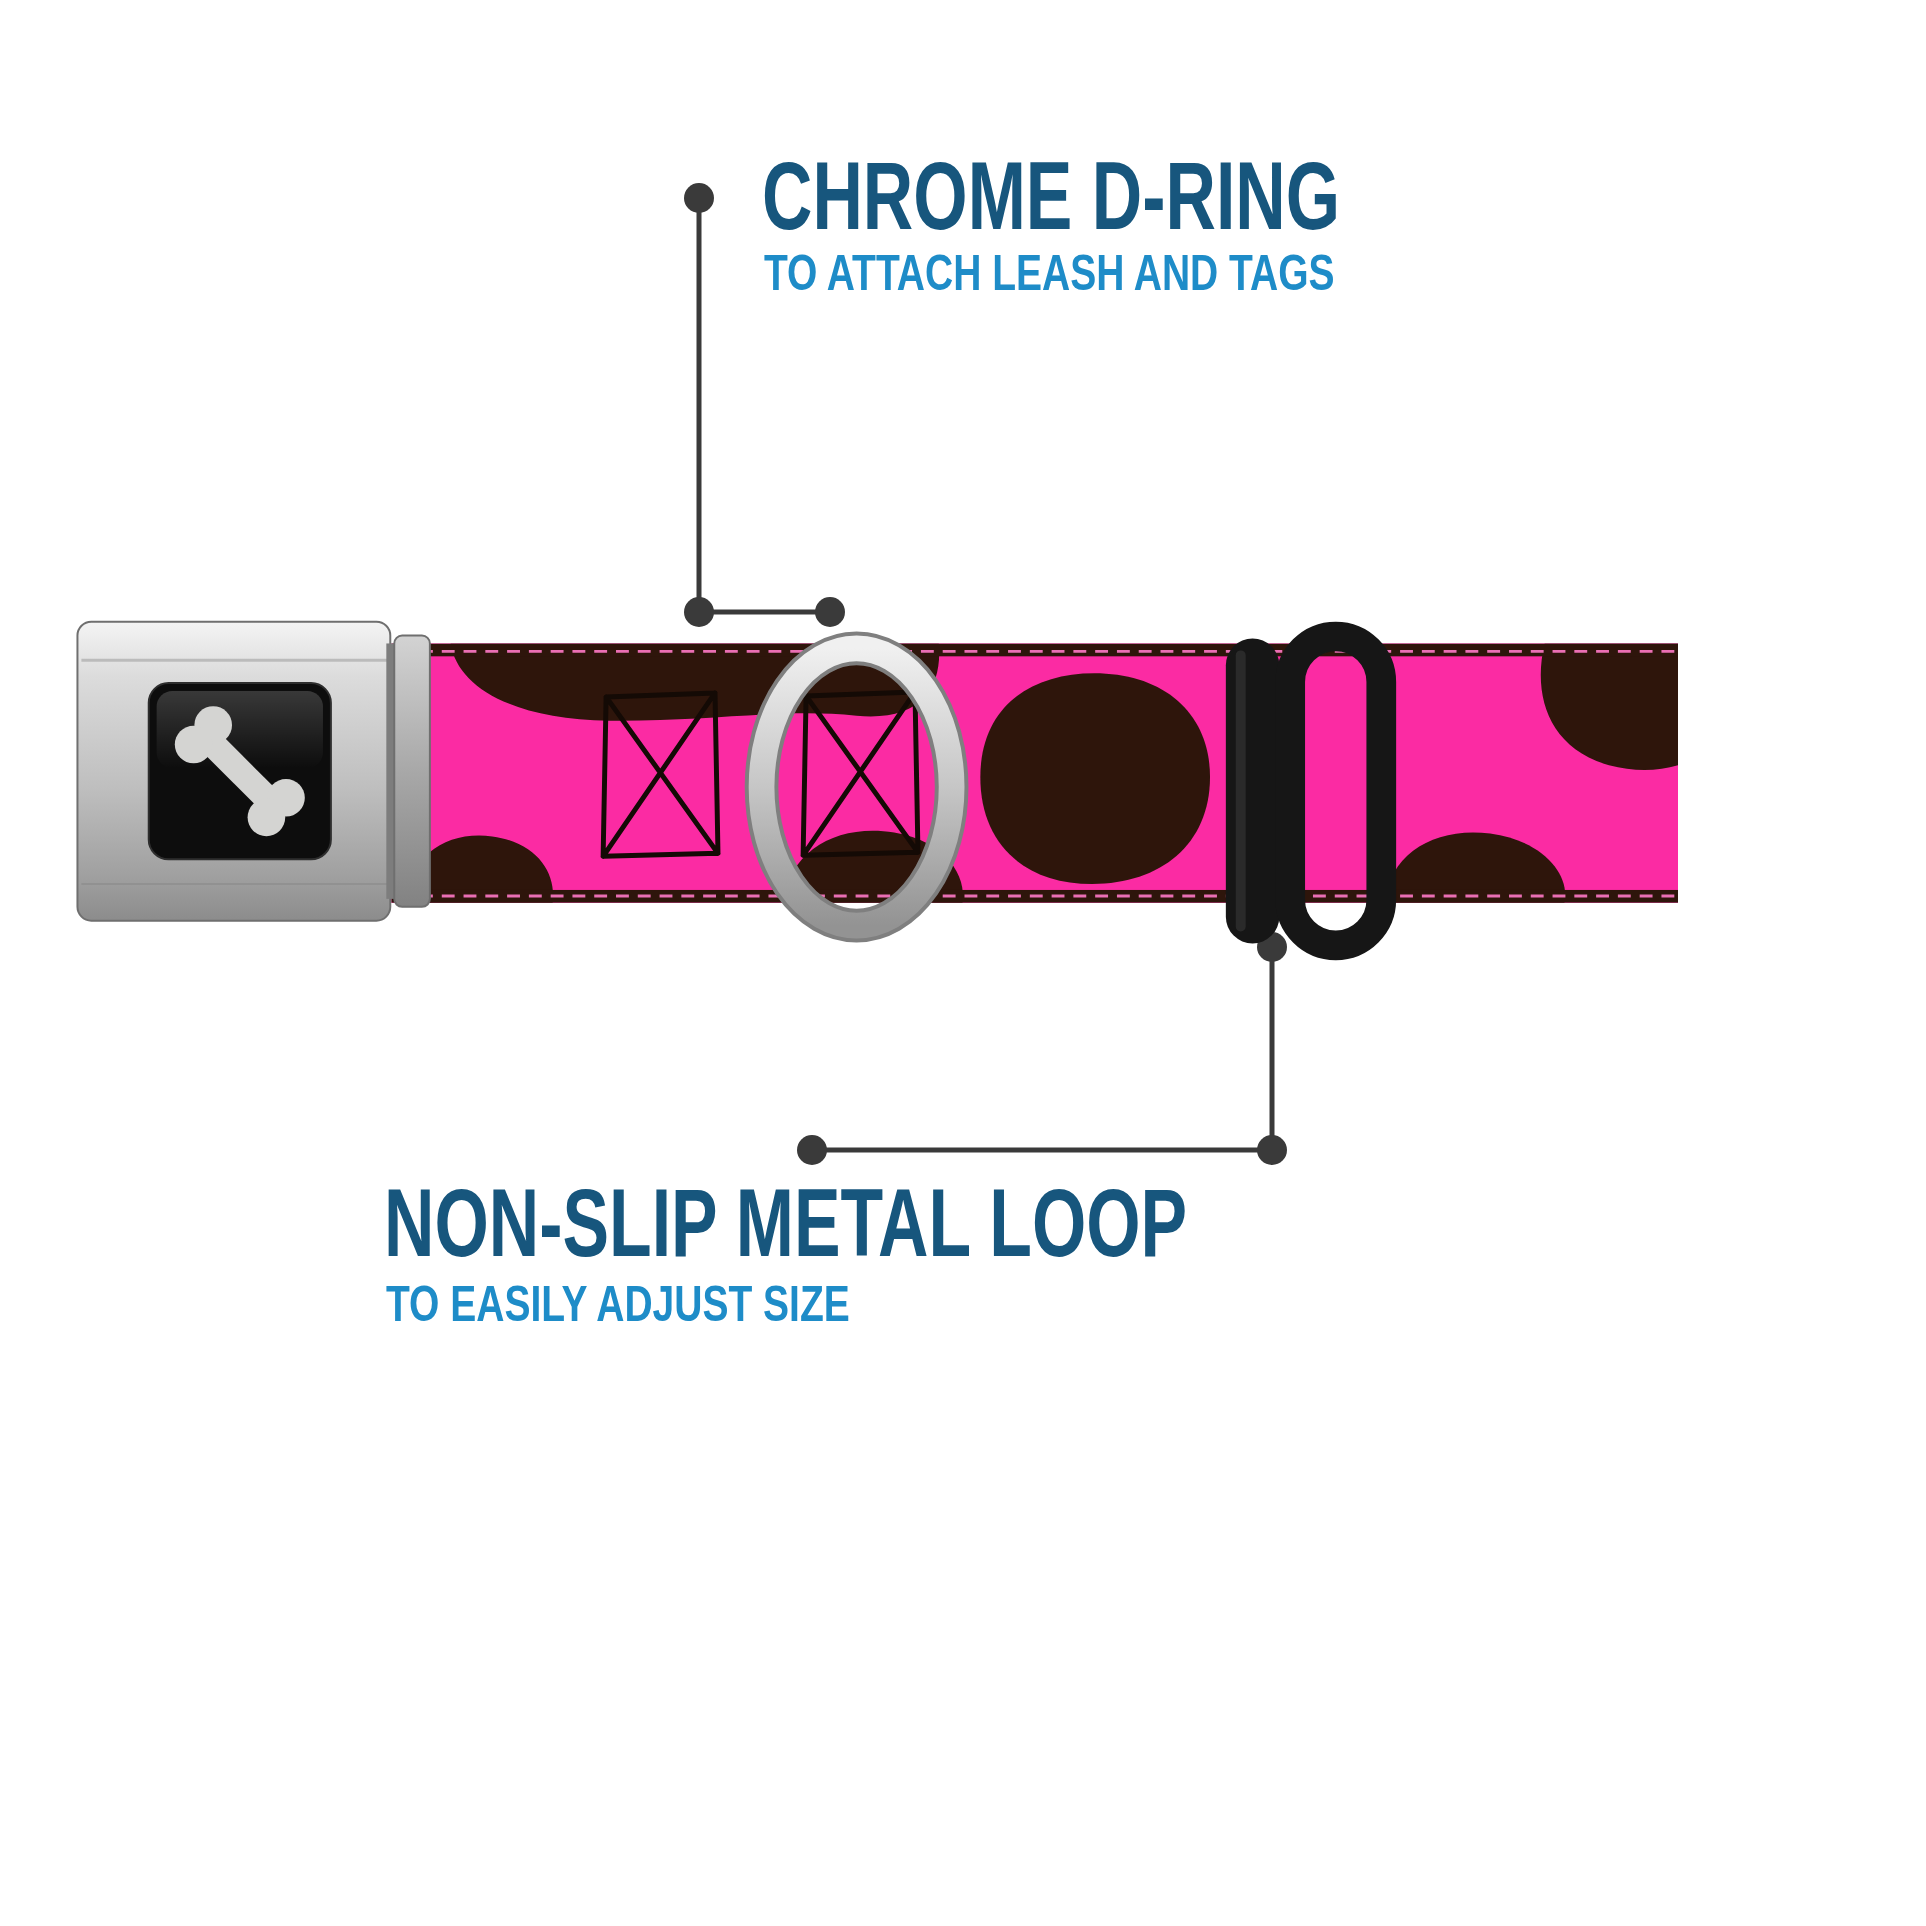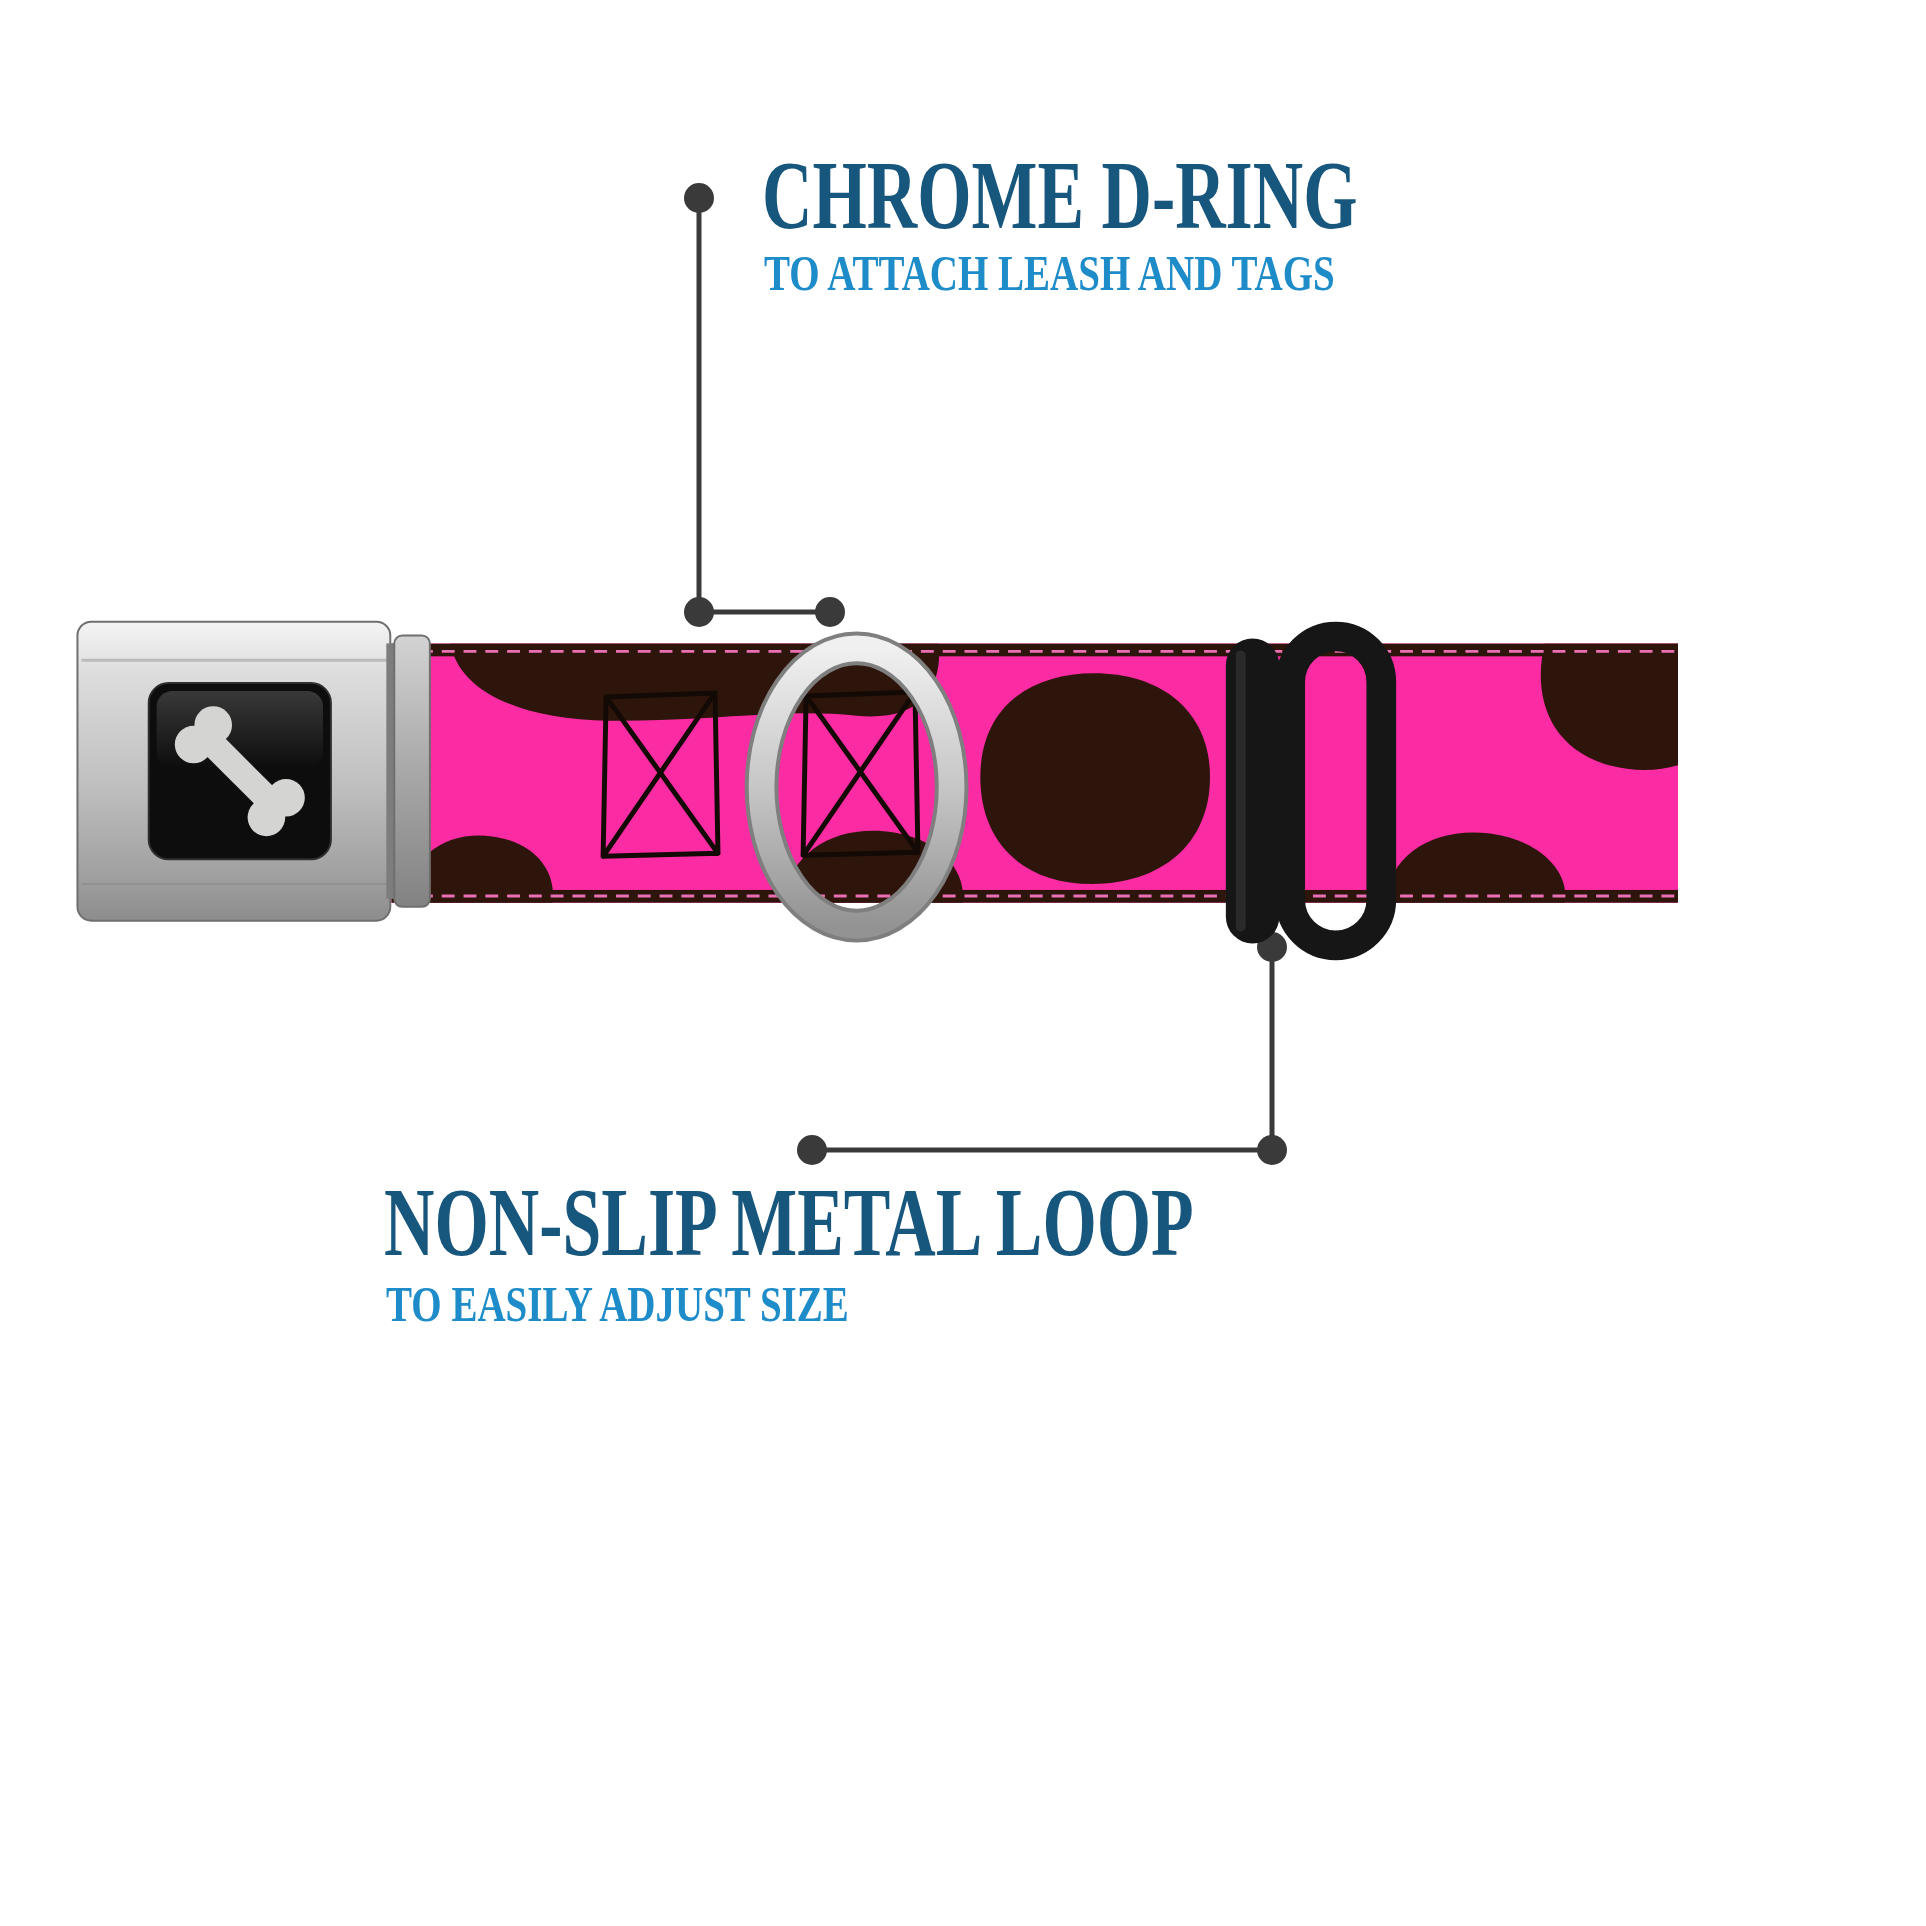--- a/index.html
+++ b/index.html
@@ -1,21 +1,21 @@
 <!DOCTYPE html>
 <html style="--heading: #17567d; --subheading: #1e8cc8; --leader: #3a3a3a; --collar_pink: #fb2ba3; --pattern_brown: #2e150b; --stitch_pink: #ff79c7; --slider_black: #161616;"><head>
 <meta charset="utf-8">
 <style>
   html,body{margin:0;padding:0;background:#ffffff;}
   .stage{
     position:relative;
     width:1678px;height:1927px;
     background:#ffffff;
     overflow:hidden;
-    font-family:Liberation Serif, serif;
+    font-family:Liberation Sans, sans-serif;
   }
   
   .headline{
     position:absolute;
     margin:0;
     font-size:97px;
     font-weight:700;
     letter-spacing:0px;
     color:var(--heading,#17567d);
     white-space:nowrap;

